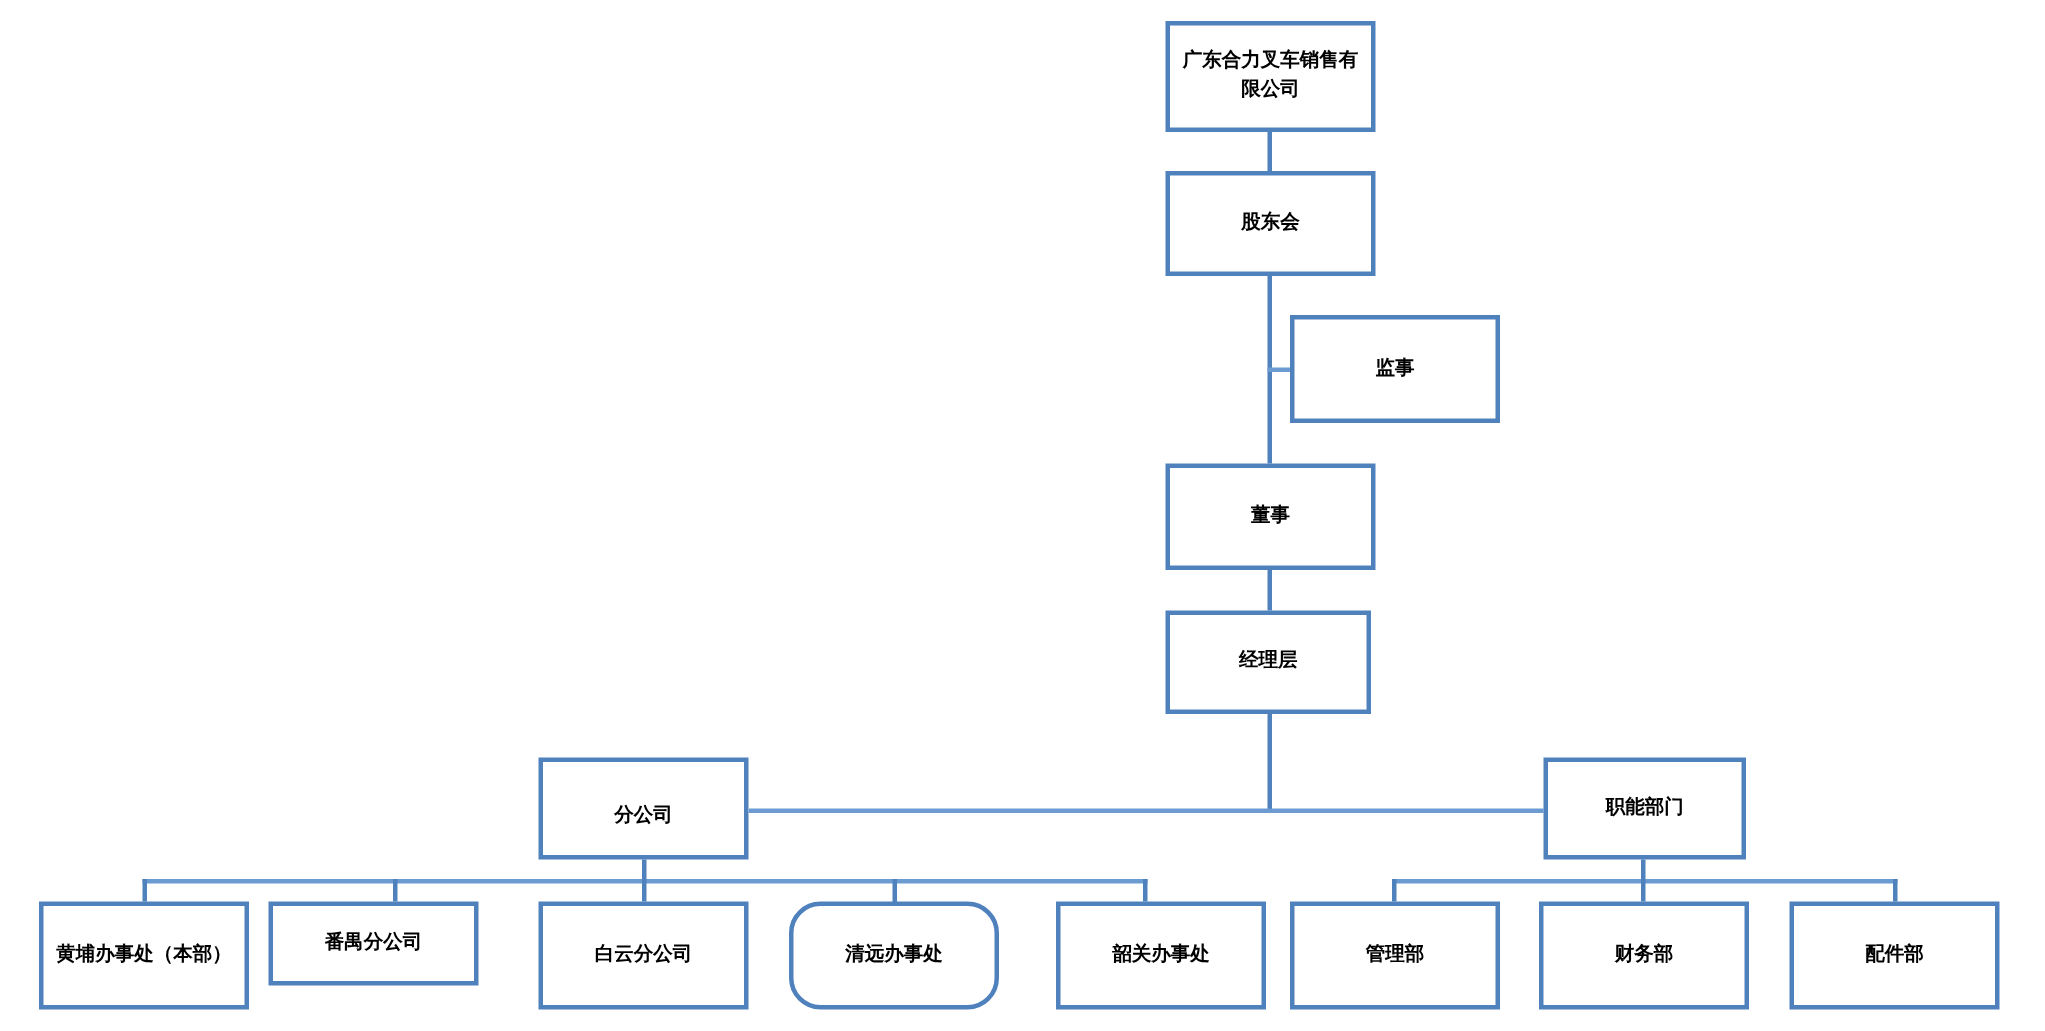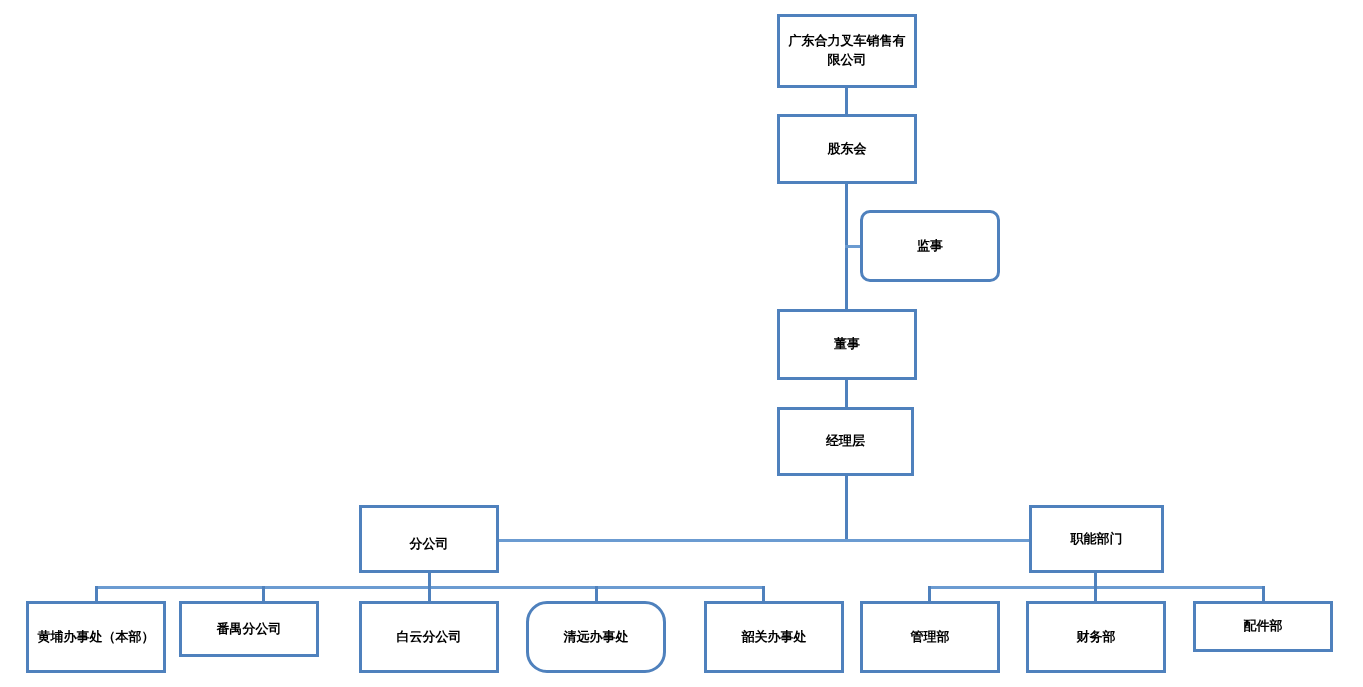--- a/index.html
+++ b/index.html
@@ -78,21 +78,21 @@
   <div class="conn conn-v" style="left:1262px; top:586px; height:16px;"></div>
 
   <div class="node" style="left:777px; top:14px; width:140px; height:74px;">
     <span class="node-label">广东合力叉车销售有限公司</span>
   </div>
 
   <div class="node" style="left:777px; top:114px; width:140px; height:70px;">
     <span class="node-label">股东会</span>
   </div>
 
-  <div class="node" style="left:860px; top:210px; width:140px; height:72px;border-radius:10px;">
+  <div class="node" style="left:860px; top:210px; width:140px; height:72px;">
     <span class="node-label">监事</span>
   </div>
 
   <div class="node" style="left:777px; top:309px; width:140px; height:71px;">
     <span class="node-label">董事</span>
   </div>
 
   <div class="node" style="left:777px; top:407px; width:137px; height:69px;">
     <span class="node-label">经理层</span>
   </div>
@@ -120,17 +120,17 @@
   <div class="node" style="left:693px; top:601px; width:140px; height:72px;margin-left:11px;">
     <span class="node-label">韶关办事处</span>
   </div>
 
   <div class="node" style="left:860px; top:601px; width:140px; height:72px;">
     <span class="node-label">管理部</span>
   </div>
   <div class="node" style="left:1026px; top:601px; width:140px; height:72px;">
     <span class="node-label">财务部</span>
   </div>
-  <div class="node" style="left:1193px; top:601px; width:140px; height:51px;">
+  <div class="node" style="left:1193px; top:601px; width:140px; height:72px;">
     <span class="node-label">配件部</span>
   </div>
 
 </div>
 
 </body></html>

